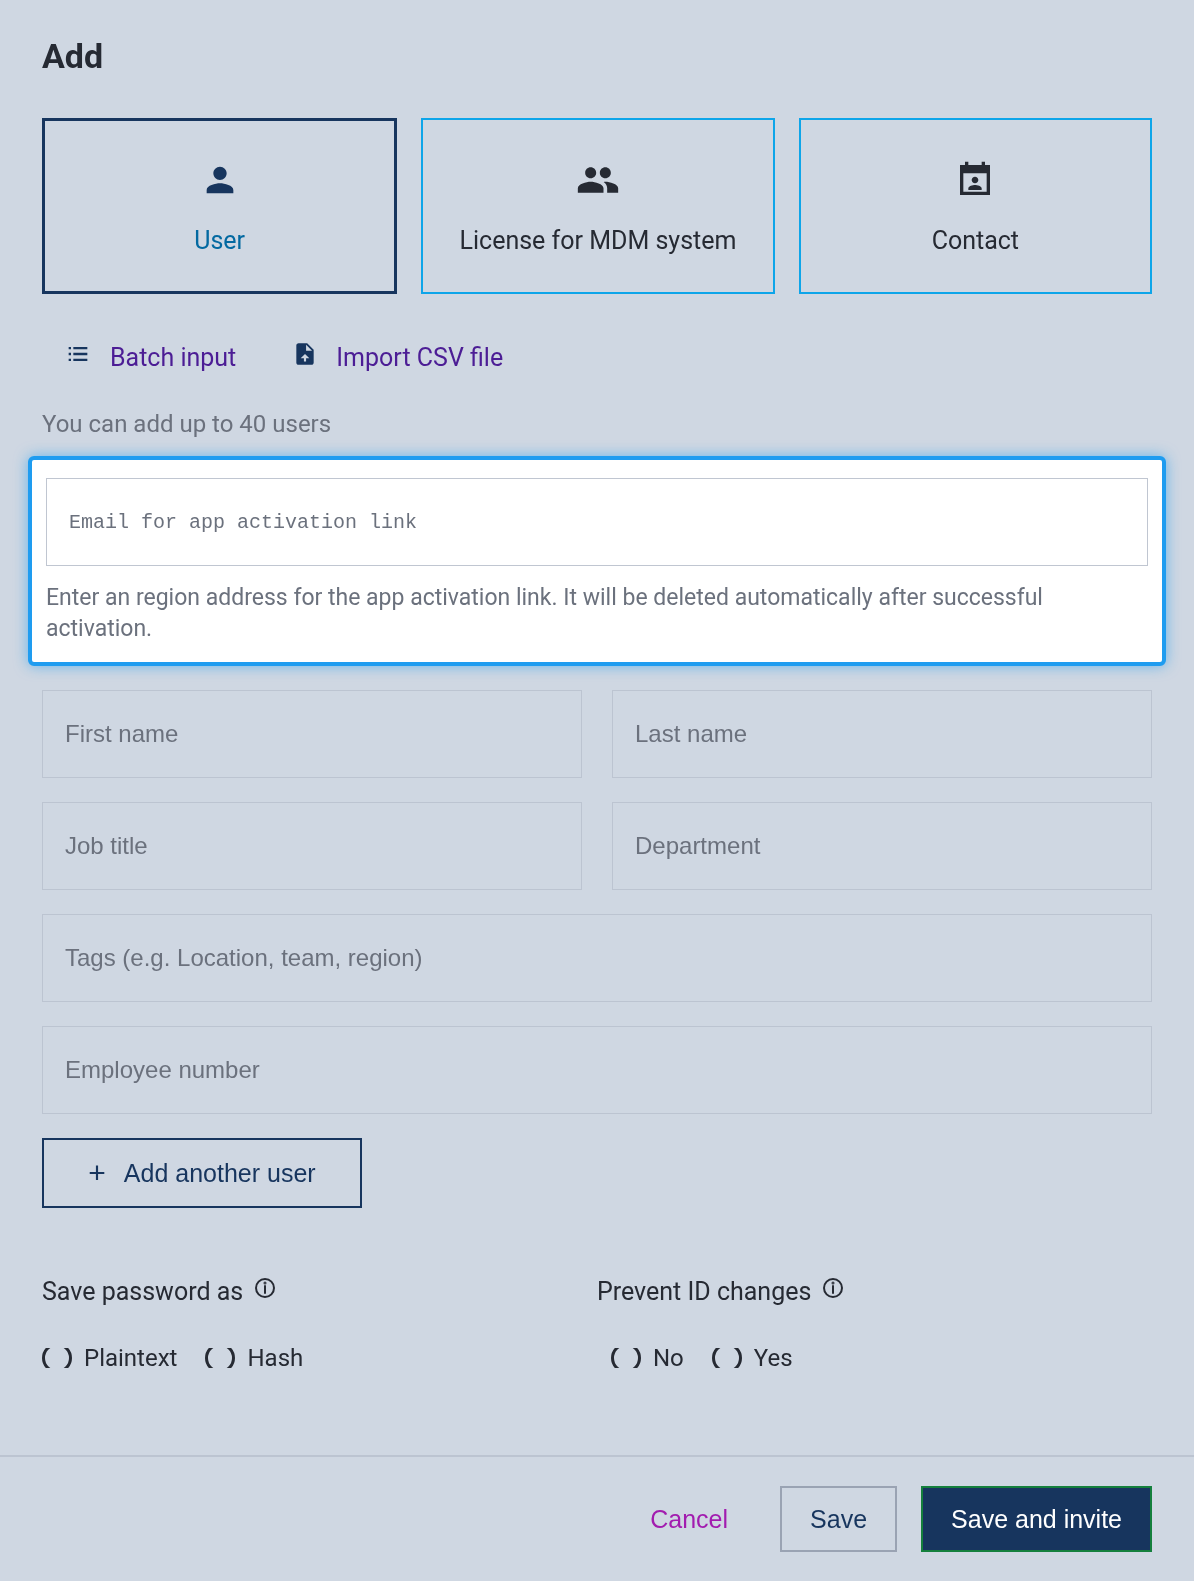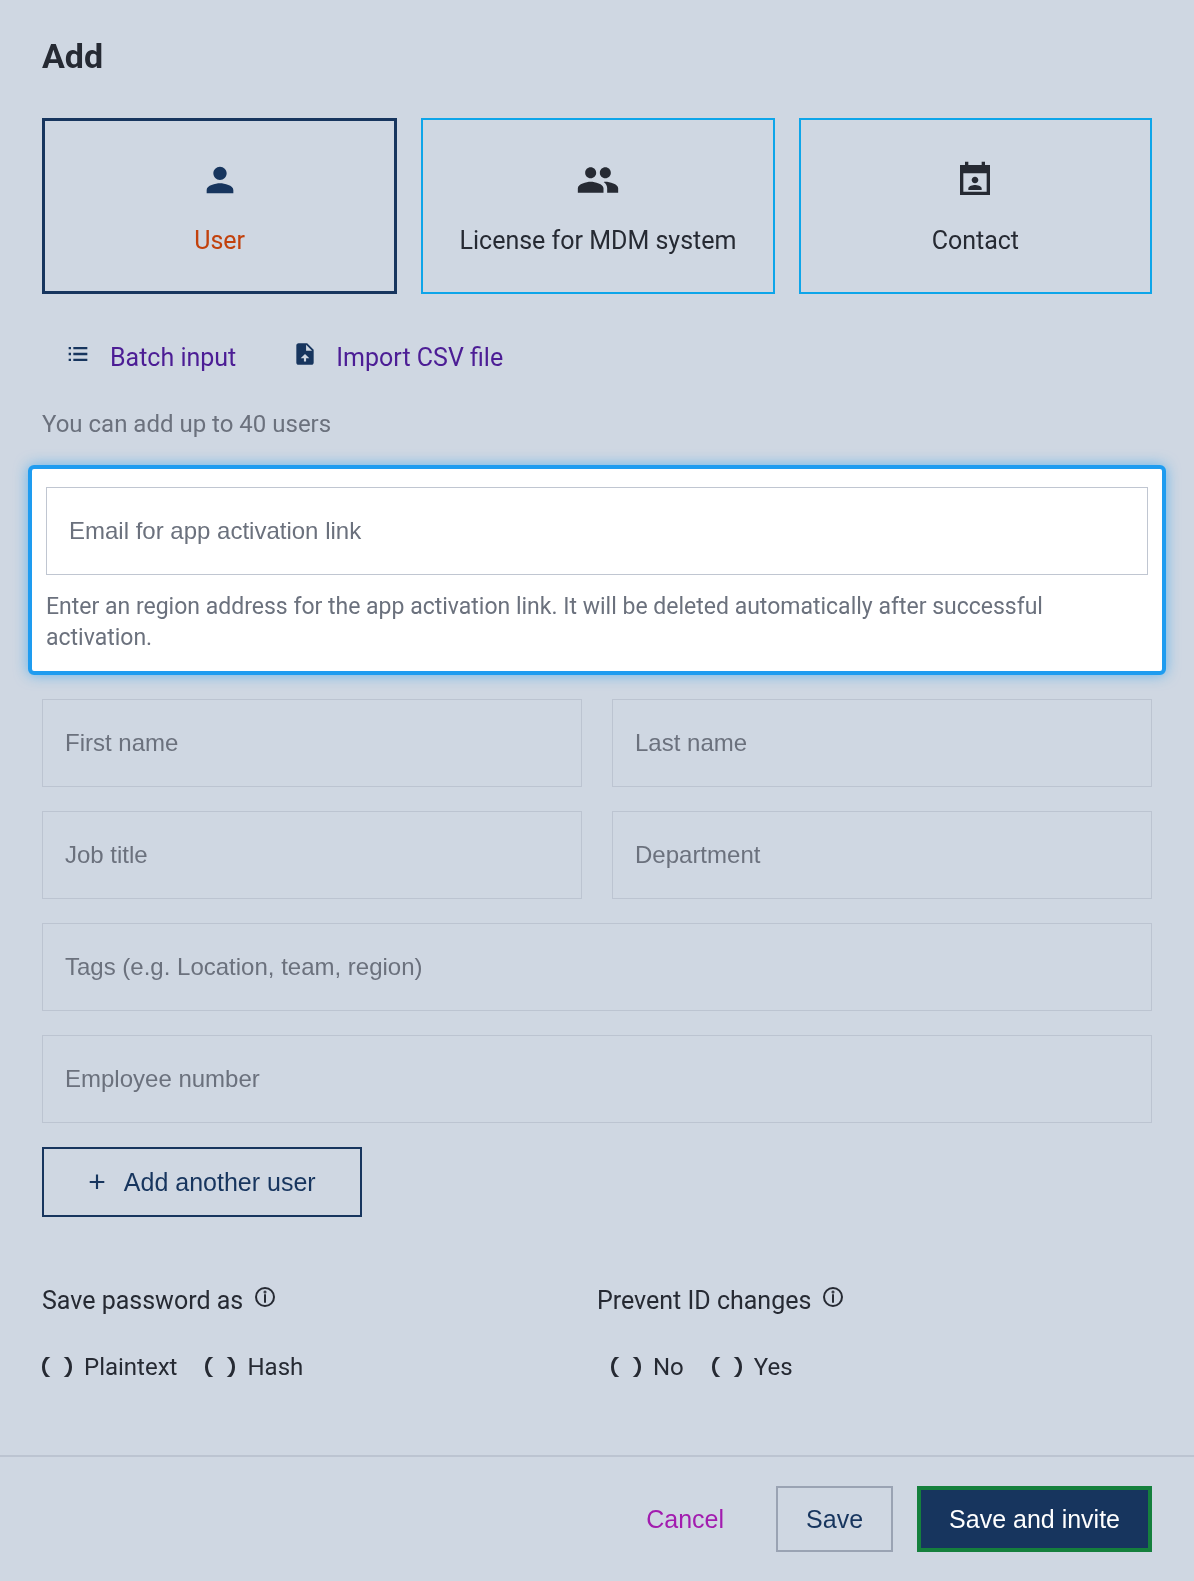--- a/index.html
+++ b/index.html
@@ -32,42 +32,42 @@
     flex-direction: column;
     align-items: center;
     justify-content: center;
     gap: 24px;
     font-size: 25px;
     cursor: pointer;
     background: #cfd7e2;
   }
   .tab.selected {
     border: 3px solid #17355e;
-    color: #c2410c;
+    color: #0369a1;
   }
   .tab .icon-wrap { width: 44px; height: 44px; display:flex; align-items:center; justify-content:center; }
   .tab.selected svg { fill: #17355e; }
   .tab svg { fill: #262a33; }
   .actions {
     display: flex;
     gap: 56px;
     align-items: center;
     margin-bottom: 36px;
     padding-left: 22px;
     color: #4c1d95;
     font-size: 25px;
   }
   .action {
     display: flex; align-items: center; gap: 18px; cursor: pointer;
   }
   .action svg { fill: #17355e; }
   .hint {
     font-size: 24px;
     color: #6b717d;
-    margin-bottom: 27px;
+    margin-bottom: 18px;
   }
   .form {
     display: flex;
     flex-direction: column;
     gap: 24px;
   }
   .row {
     display: flex;
     gap: 30px;
   }
@@ -102,21 +102,22 @@
     padding: 18px 14px 18px 14px;
     margin: 0 -14px;
     box-shadow: 0 0 14px rgba(30,156,240,0.6);
   }
   .highlight-input {
     width: 100%;
     height: 88px;
     border: 1px solid #c0c6d1;
     background: #fff;
     padding: 0 22px;
-    font-size: 24px;
+    font-size: 20px;
+    font-family: Liberation Mono, monospace;
   }
   .highlight-input::placeholder { color: #6b717d; }
   .highlight-desc {
     font-size: 23px;
     color: #6b717d;
     margin-top: 16px;
     line-height: 1.35;
   }
   .add-another {
     height: 70px;
@@ -184,21 +185,21 @@
     border: none;
   }
   .btn-cancel { color: #a21caf; }
   .btn-save {
     border: 2px solid #9aa3b3;
     color: #17355e;
   }
   .btn-primary {
     background: #17355e;
     color: #fff;
-    border: 4px solid #15803d;
+    border: 2px solid #15803d;
   }
   .cutoff-mask {
     position:absolute; left:0; right:0; bottom:126px; height:36px;
     background: linear-gradient(to bottom, rgba(207,215,226,0), #cfd7e2);
   }
 </style>
 </head>
 <body>
 
 <div class="page">

